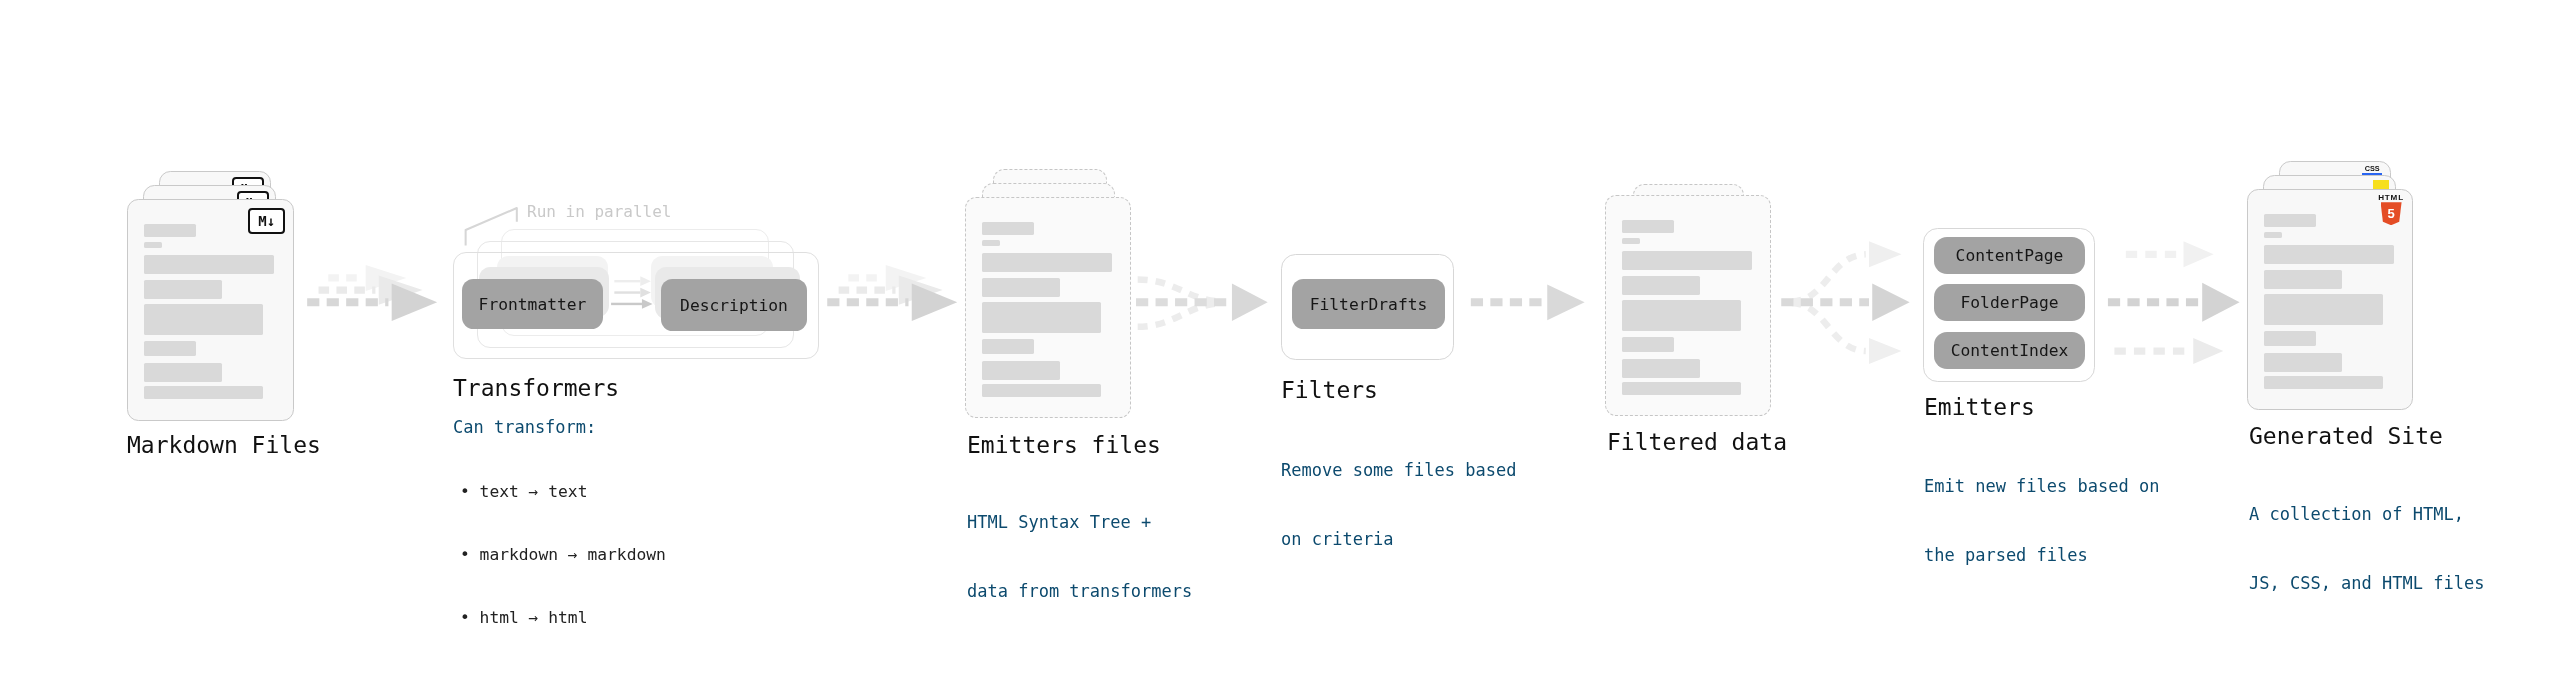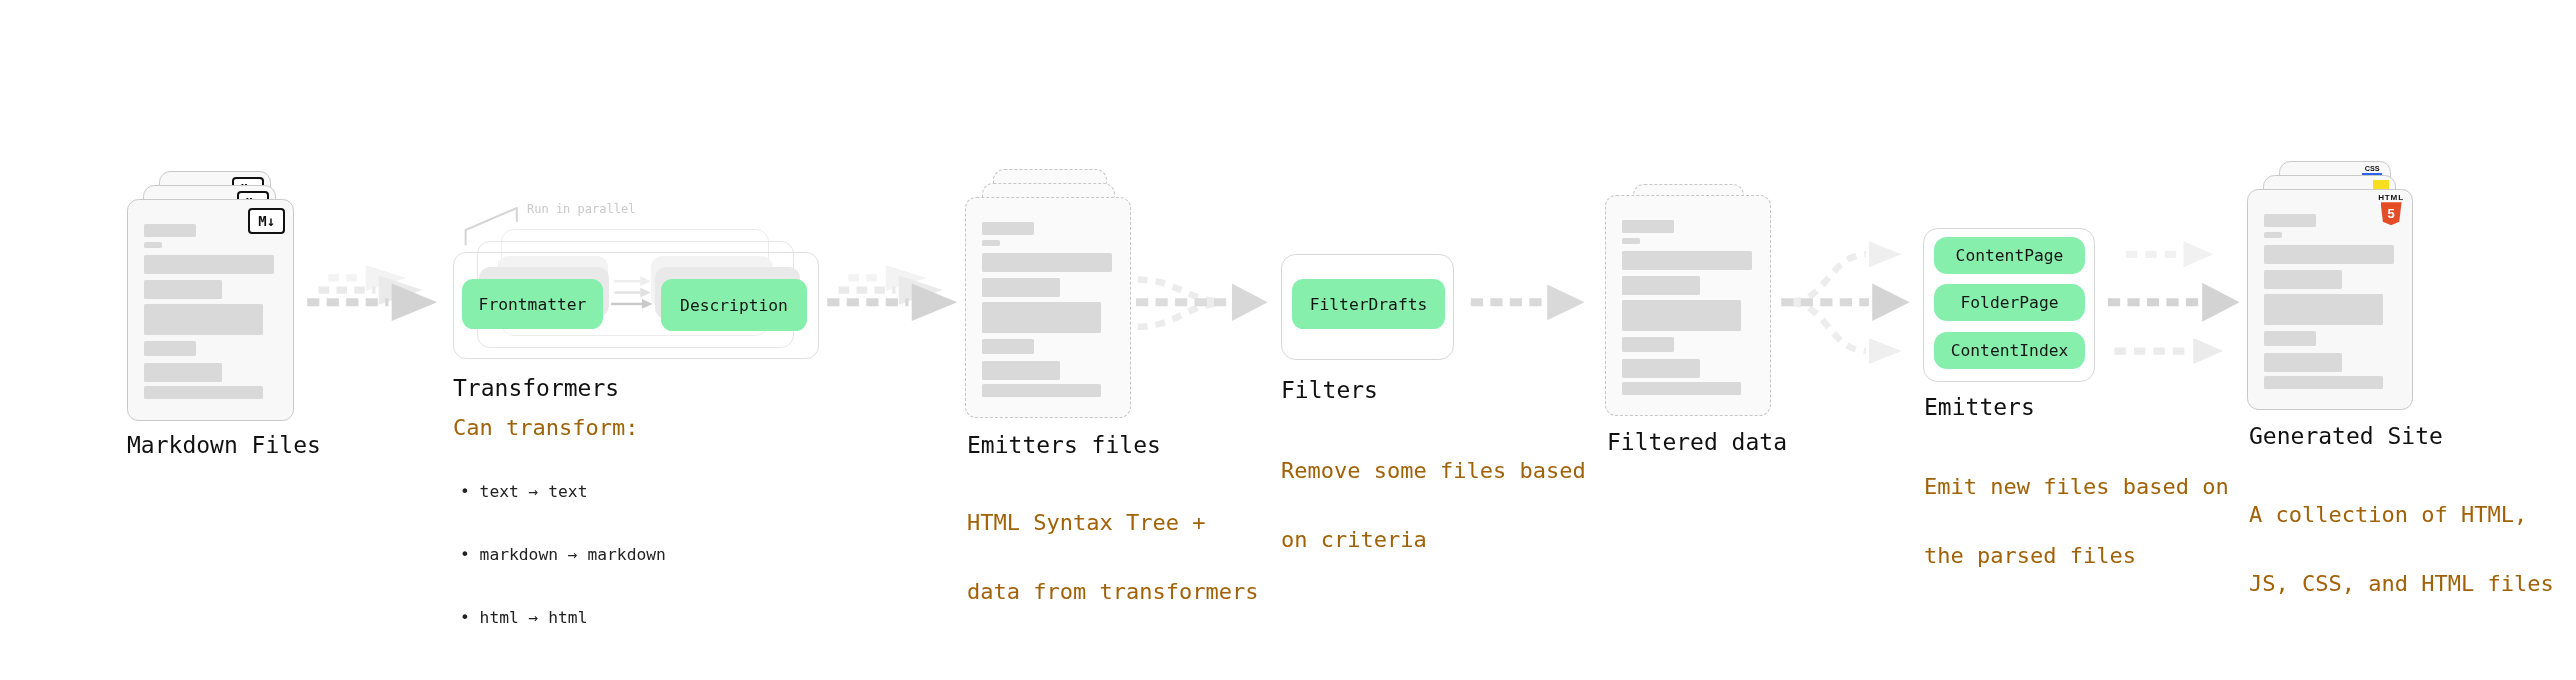--- a/index.html
+++ b/index.html
@@ -11,28 +11,28 @@
   
   .doc{position:absolute;border-radius:11.4px;background:#f8f8f8;border:1.6px solid #c9c9c9;box-sizing:border-box;}
   .doc.dashed{border:1.6px dashed #c6c6c6;background:#fafafa;}
   .bar{position:absolute;background:#d9d9d9;border-radius:1.6px;}
   
   .md-badge{position:absolute;background:#ffffff;border:2.4px solid #111;border-radius:4.1px;
     display:flex;align-items:center;justify-content:center;font-weight:bold;color:#111;}
   
   .frame{position:absolute;border-radius:14.6px;background:#ffffff;border:1.6px solid #d7d7d7;box-sizing:border-box;}
   .ghost-frame{position:absolute;border-radius:13px;background:transparent;border:1.6px solid #e2e2e2;box-sizing:border-box;}
-  .pill{position:absolute;border-radius:11.4px;background:#86efac;display:flex;align-items:center;justify-content:center;
+  .pill{position:absolute;border-radius:11.4px;background:#a3a3a3;display:flex;align-items:center;justify-content:center;
     font-size:16.3px;color:#161616;text-align:center;}
   .ghost-pill{position:absolute;border-radius:11.4px;}
   
   .section-title{position:absolute;font-size:23px;line-height:26px;color:#111;white-space:pre;}
-  .desc{position:absolute;font-size:22px;line-height:23px;color:#a16207;white-space:pre;}
+  .desc{position:absolute;font-size:17px;line-height:23px;color:#0c4a6e;white-space:pre;}
   .bullets{position:absolute;font-size:16.3px;line-height:21px;color:#222;white-space:pre;}
-  .annotation{position:absolute;font-size:12px;color:#c9c9c9;white-space:pre;}
+  .annotation{position:absolute;font-size:16px;color:#c9c9c9;white-space:pre;}
   
   .html5-badge{position:absolute;display:flex;flex-direction:column;align-items:center;}
   .html5-word{font-family:"Liberation Sans",sans-serif;font-weight:bold;font-size:8.1px;color:#111;letter-spacing:0.8px;line-height:9px;}
   .html5-shield{width:21px;height:23px;background:#e44d26;clip-path:polygon(0 0,100% 0,89% 85%,50% 100%,11% 85%);
     display:flex;align-items:center;justify-content:center;color:#fff;font-family:"Liberation Sans",sans-serif;font-weight:bold;font-size:13px;}
   .js-badge{position:absolute;background:#f7df1e;}
   .css-badge{position:absolute;display:flex;flex-direction:column;align-items:center;}
   .css-word{font-family:"Liberation Sans",sans-serif;font-weight:bold;font-size:7.3px;color:#111;line-height:7.3px;}
   .css-bar{width:19.5px;height:3.3px;background:#2965f1;margin-top:0.8px;}
 </style>

